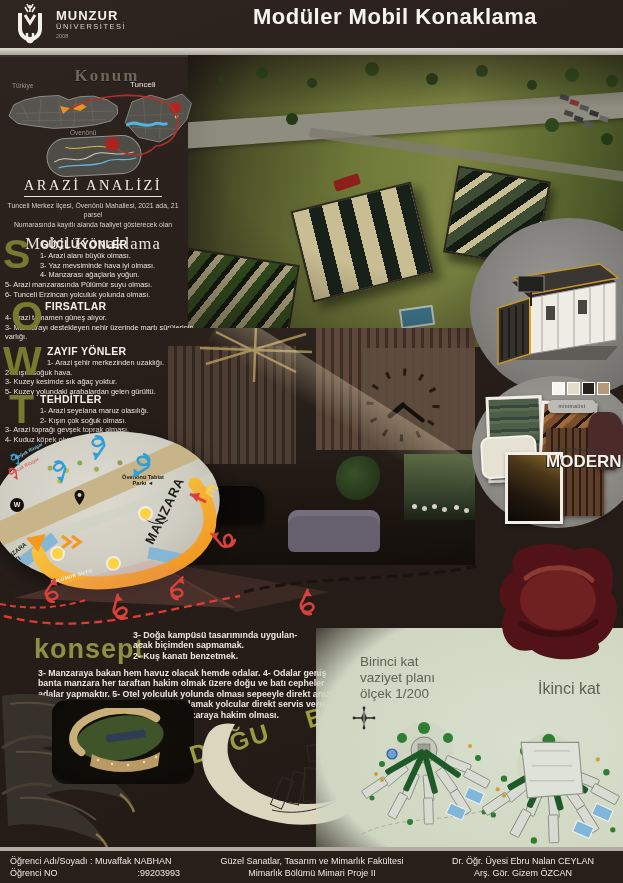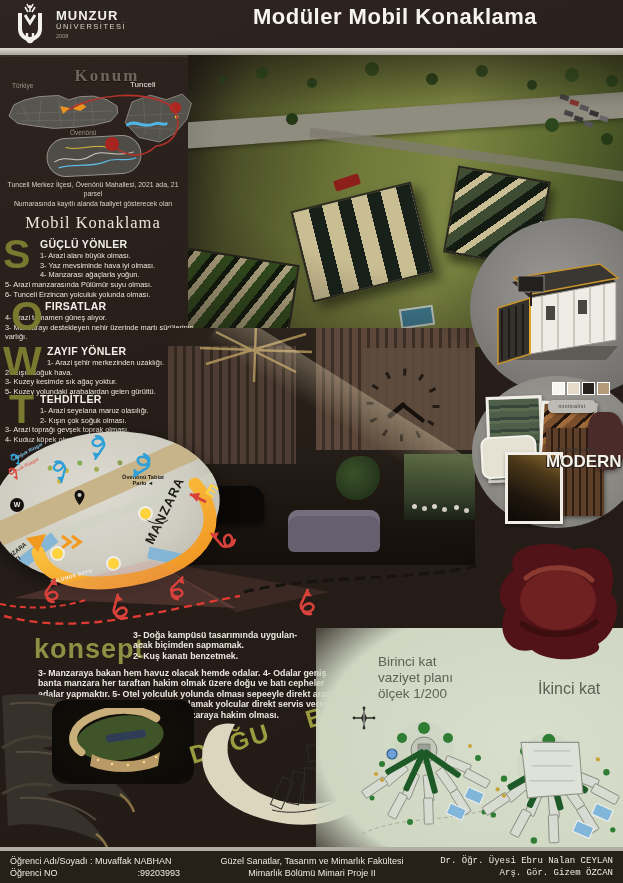--- a/index.html
+++ b/index.html
@@ -192,20 +192,21 @@
   <span class="p" style="left:0;top:70px;pointer-events:none;">
     <svg width="210" height="120" viewBox="0 0 210 120">
       <path d="M68,40 C96,24 140,20 168,34" fill="none" stroke="#b3312a" stroke-width="1.6"></path>
       <path d="M168,34 C186,48 178,74 156,76 C140,92 118,84 112,72" fill="none" stroke="#b3312a" stroke-width="1.6"></path>
       <circle cx="112" cy="74" r="7" fill="#a8251f"></circle>
       <path d="M60,36 l10,2 l-7,6 z" fill="#e8921f"></path>
     </svg>
   </span>
 
   <div class="p" style="left:0;top:176px;width:186px;text-align:center;">
+    <div class="arazi-h">ARAZİ ANALİZİ</div>
     <div class="arazi-p pre" style="margin-top:4px;">Tunceli Merkez İlçesi, Övenönü Mahallesi, 2021 ada, 21 parsel
 Numarasında kayıtlı alanda faaliyet gösterecek olan</div>
     <div class="arazi-sub" style="margin-top:5px;">Mobil Konaklama</div>
   </div>
 
   <div class="p swot" style="left:3px;top:238px;">
     <div class="swot-letter">S</div>
     <h3>GÜÇLÜ YÖNLER</h3>
     <ul>
       <li>1- Arazi alanı büyük olması.</li>
@@ -445,21 +446,21 @@
       <rect x="124" y="76" width="12" height="34" transform="rotate(2 130 93)"></rect>
       <rect x="138" y="74" width="12" height="32" transform="rotate(-10 144 90)"></rect>
       <rect x="150" y="68" width="12" height="30" transform="rotate(-22 156 83)"></rect>
       <rect x="128" y="52" width="26" height="16" transform="rotate(-8 141 60)"></rect>
       <rect x="150" y="40" width="22" height="14" transform="rotate(-20 161 47)"></rect>
       <path d="M92,118 C116,124 148,118 168,100"></path>
     </g>
   </svg>
 
   <div class="p planblob"></div>
-  <div class="p plan-lab pre" style="left:378px;top:654px;">Birinci kat
+  <div class="p plan-lab pre" style="left:360px;top:654px;">Birinci kat
 vaziyet planı
 ölçek 1/200</div>
   <span class="p" style="left:352px;top:706px;">
     <svg width="24" height="24" viewBox="0 0 24 24">
       <path d="M12,1 L12,23 M1,12 L23,12" stroke="#2c2a26" stroke-width="1.4"></path>
       <path d="M12,5 L15,12 L12,19 L9,12 Z" fill="#2c2a26"></path>
       <path d="M12,5 L12,19" stroke="#efeee8" stroke-width=".8"></path>
       <circle cx="12" cy="2" r="1.4" fill="#2c2a26"></circle>
         <circle cx="12" cy="22" r="1.4" fill="#2c2a26"></circle>
       <circle cx="2" cy="12" r="1.4" fill="#2c2a26"></circle>
@@ -491,19 +492,19 @@
       <div><span>Öğrenci Adı/Soyadı :</span> <span>Muvaffak NABHAN</span></div>
       <div style="display:flex;justify-content:space-between;width:170px;">
           <span>Öğrenci NO</span>
           <span>:99203993</span>
         </div>
     </div>
     <div class="cell" style="left:202px;width:220px;text-align:center;">
       <div>Güzel Sanatlar, Tasarım ve Mimarlık Fakültesi</div>
       <div>Mimarlık Bölümü Mimari Proje II</div>
     </div>
-    <div class="cell" style="right:10px;width:180px;text-align:right;font-family:Liberation Mono, monospace;">
+    <div class="cell" style="right:10px;width:180px;text-align:center;">
       <div>Dr. Öğr. Üyesi Ebru Nalan CEYLAN</div>
       <div>Arş. Gör. Gizem ÖZCAN</div>
     </div>
   </div>
 
 </div>
 
 </body></html>

